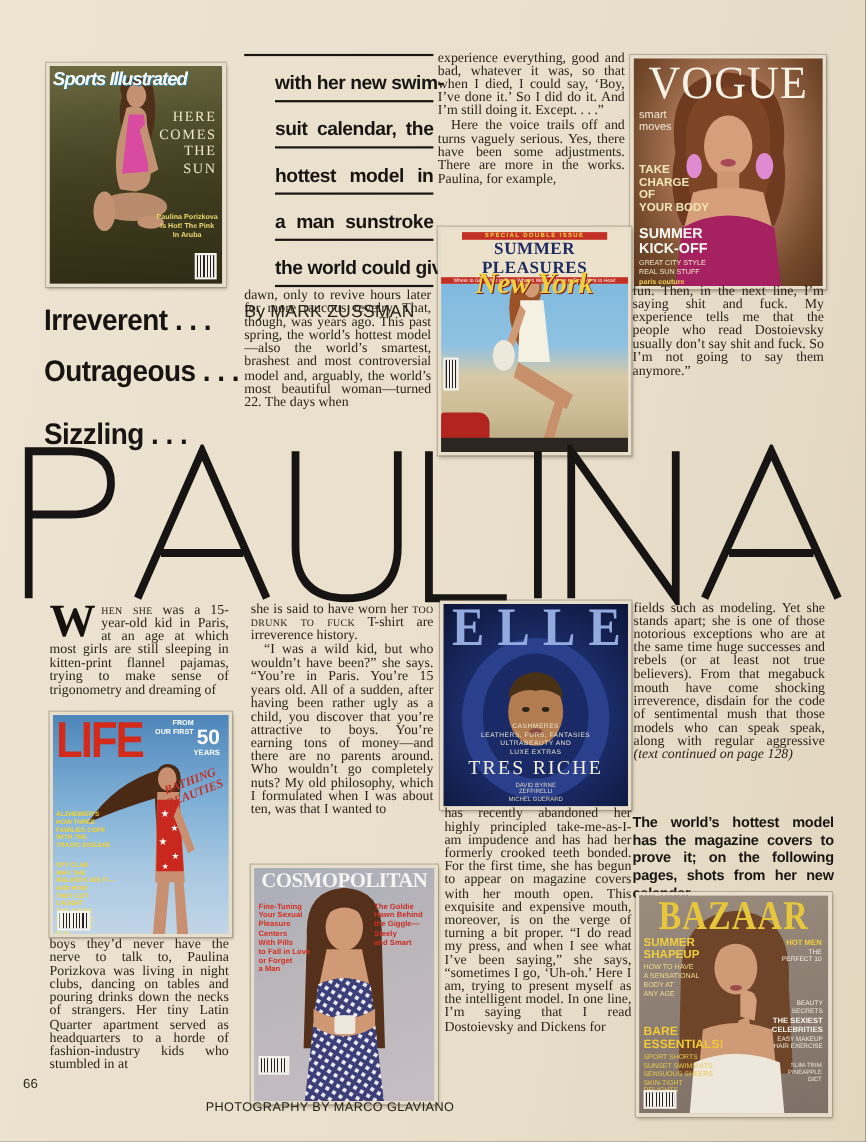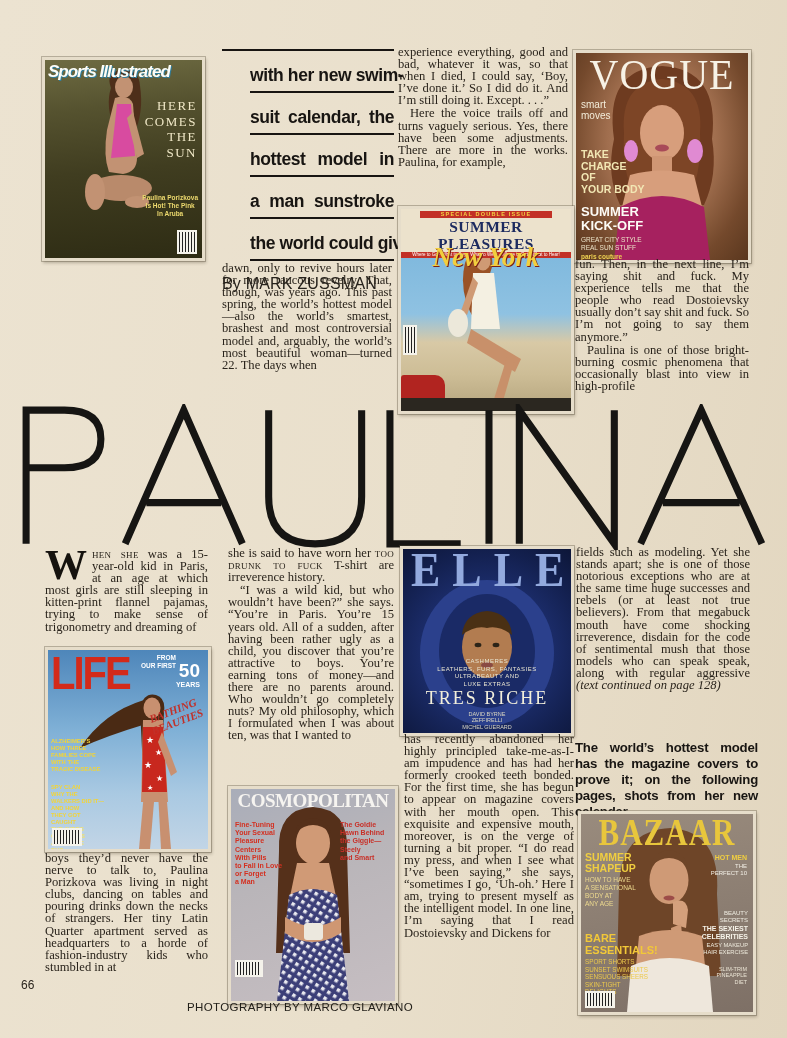--- a/index.html
+++ b/index.html
@@ -202,20 +202,25 @@
 OF
 YOUR BODY</div>
     <div class="vogue-line2 pre">SUMMER
 KICK-OFF</div>
     <div class="vogue-line3 pre">GREAT CITY STYLE
 REAL SUN STUFF</div>
     <div class="vogue-line4 pre">paris couture
 goes happy!</div>
   </div>
 
+  <div id="kicker">
+    <div class="k k1">Irreverent . . .</div>
+    <div class="k k2">Outrageous . . .</div>
+    <div class="k k3">Sizzling . . .</div>
+  </div>
 
   <div class="body-text" style="left:222px;top:262px;width:170px;">
     <p>dawn, only to revive hours later for more raucous revelry. That, though, was years ago. This past spring, the world’s hottest model—also the world’s smartest, brashest and most controversial model and, arguably, the world’s most beautiful woman—turned 22. The days when</p>
   </div>
 
   <div class="cover" id="ny">
     <svg class="fig" viewBox="0 0 170 202" preserveAspectRatio="none">
       <path d="M64,54 Q70,36 84,40 Q93,44 91,58 L74,112 Q57,84 64,54" fill="#9a5226"></path>
       <ellipse cx="82" cy="52" rx="7.5" ry="9.5" fill="#cf9a74"></ellipse>
       <path d="M72,64 L93,64 L99,120 L70,120 Z" fill="#f4f0e2"></path>
@@ -230,21 +235,20 @@
       <div class="ny-banner">SPECIAL DOUBLE ISSUE</div>
       <div class="ny-headline">SUMMER PLEASURES</div>
       <div class="ny-subline">Where to Go · What to Buy · What to Wear · Where to Eat · What to Hear!</div>
     </div>
     <div class="ny-masthead">New York</div>
     <div class="barcode"></div>
   </div>
 
   <div class="body-text" style="left:575px;top:258px;width:174px;">
     <p>fun. Then, in the next line, I’m saying shit and fuck. My experience tells me that the people who read Dostoievsky usually don’t say shit and fuck. So I’m not going to say them anymore.”</p>
-    <p>Paulina is one of those bright-burning cosmic phenomena that occasionally blast into view in high-profile</p>
   </div>
 
   <svg id="paulina" viewBox="0 0 750 142" preserveAspectRatio="none" role="img" aria-label="PAULINA">
     <g stroke="#161513" stroke-width="7" fill="none" stroke-linejoin="miter" stroke-linecap="butt">
       <path d="M10,136 V6 H48 Q84,6 84,34 Q84,62 48,62 H10"></path>
       <path d="M108,136 L166,6 L224,136 M129,96 H203"></path>
       <path d="M250,6 V90 Q250,136 296,136 Q342,136 342,90 V6"></path>
       <path d="M370,6 V136 H440"></path>
       <path d="M468,6 V136"></path>
       <path d="M498,136 V6 L592,136 V6"></path>

